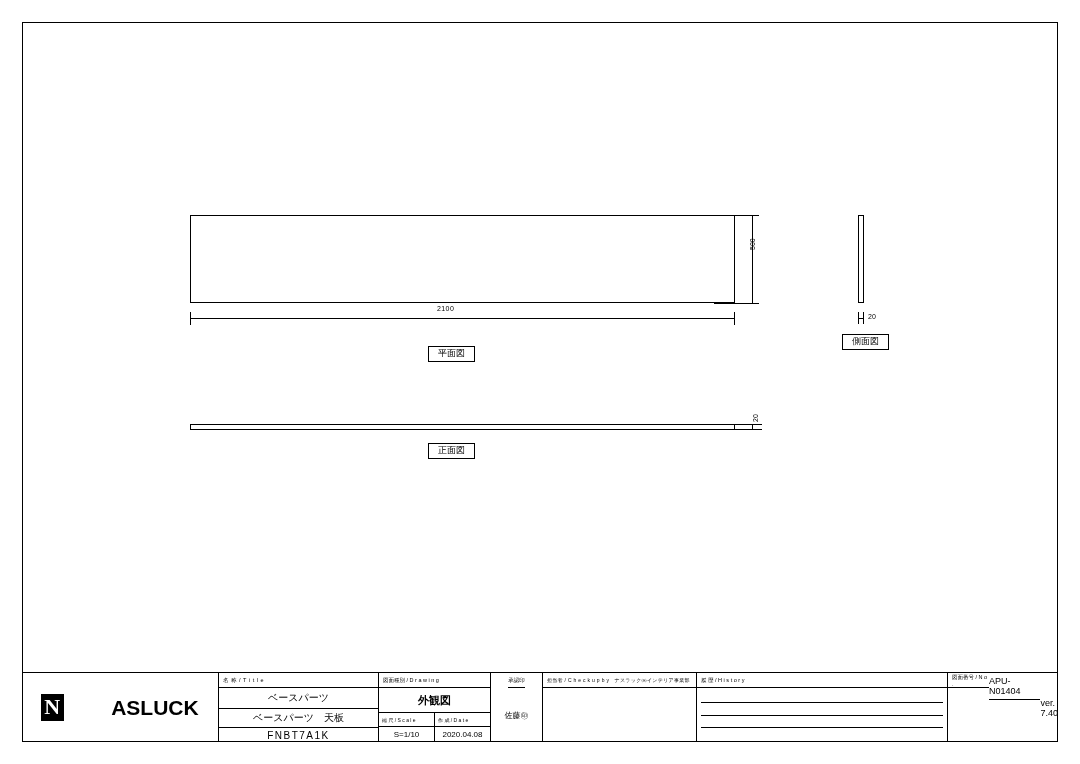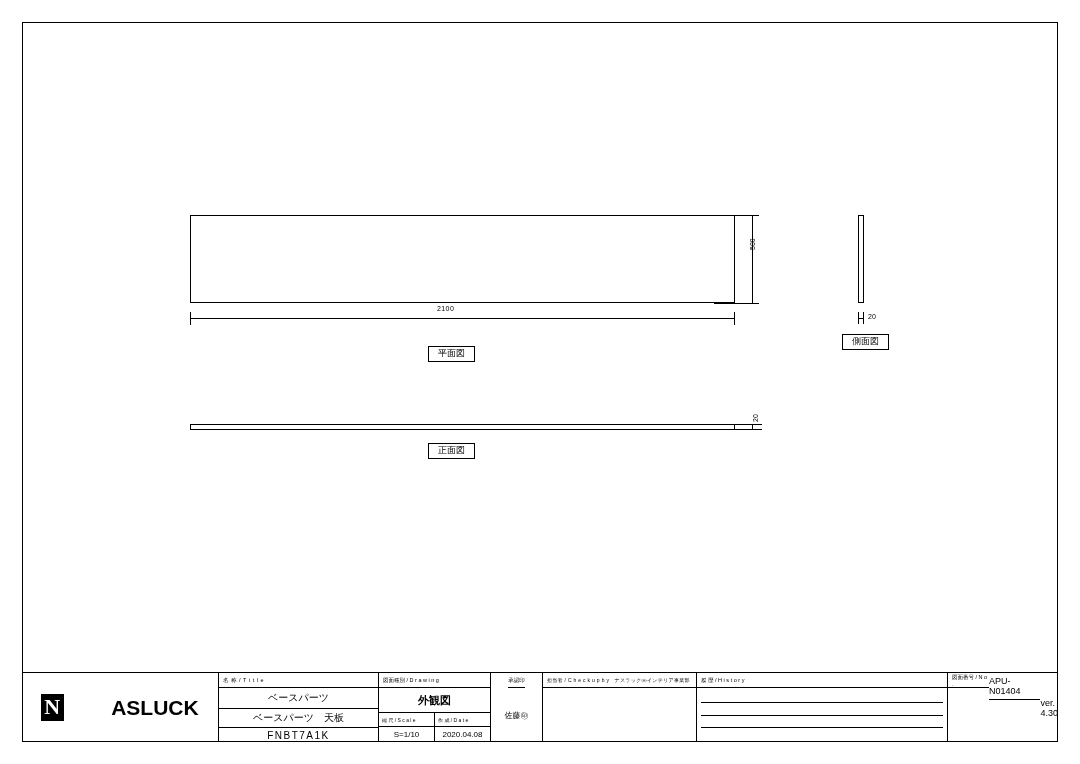--- a/index.html
+++ b/index.html
@@ -566,17 +566,17 @@
       <div class="tb-history-body">
         <div class="hist-line"></div>
         <div class="hist-line"></div>
         <div class="hist-line"></div>
       </div>
     </div>
 
     <div class="tb-cell tb-num">
       <div class="tb-num-hdr">図面番号 / N o .</div>
       <div class="tb-num-val">APU-N01404</div>
-      <div class="tb-num-ver">ver. 4.30</div>
+      <div class="tb-num-ver">ver. 7.40</div>
     </div>
 
   </div>
 </div>
 
 </body></html>

